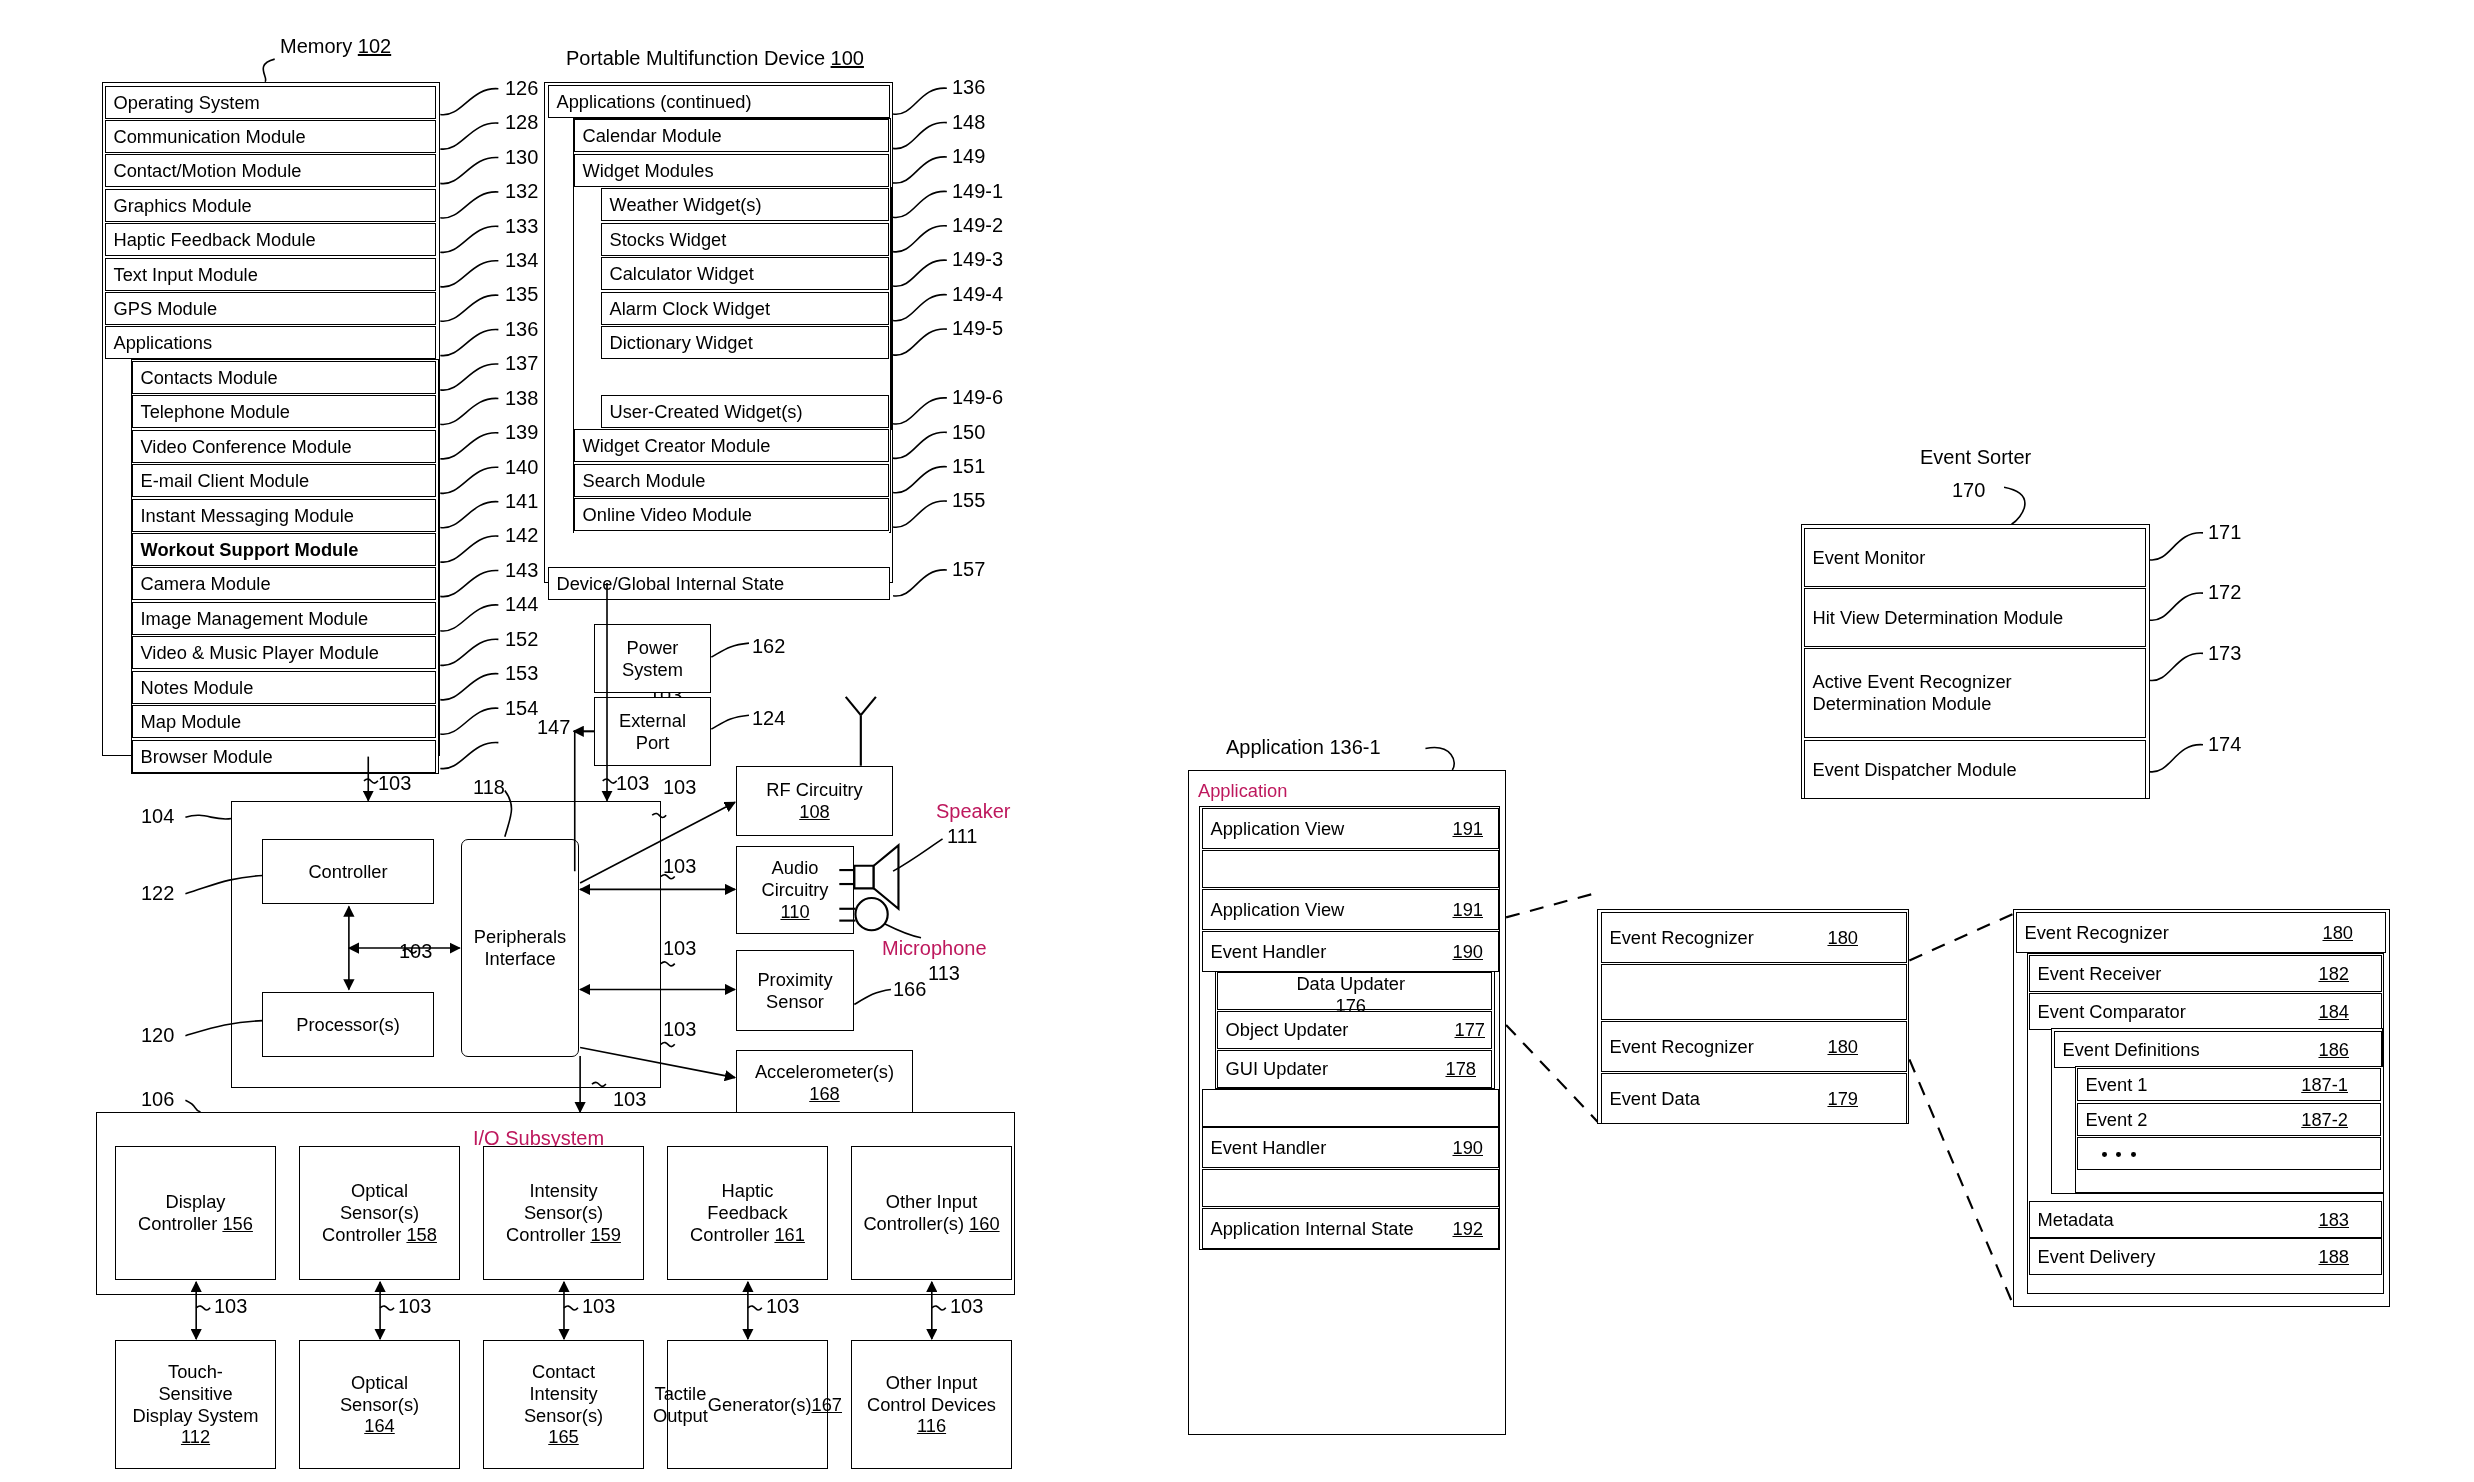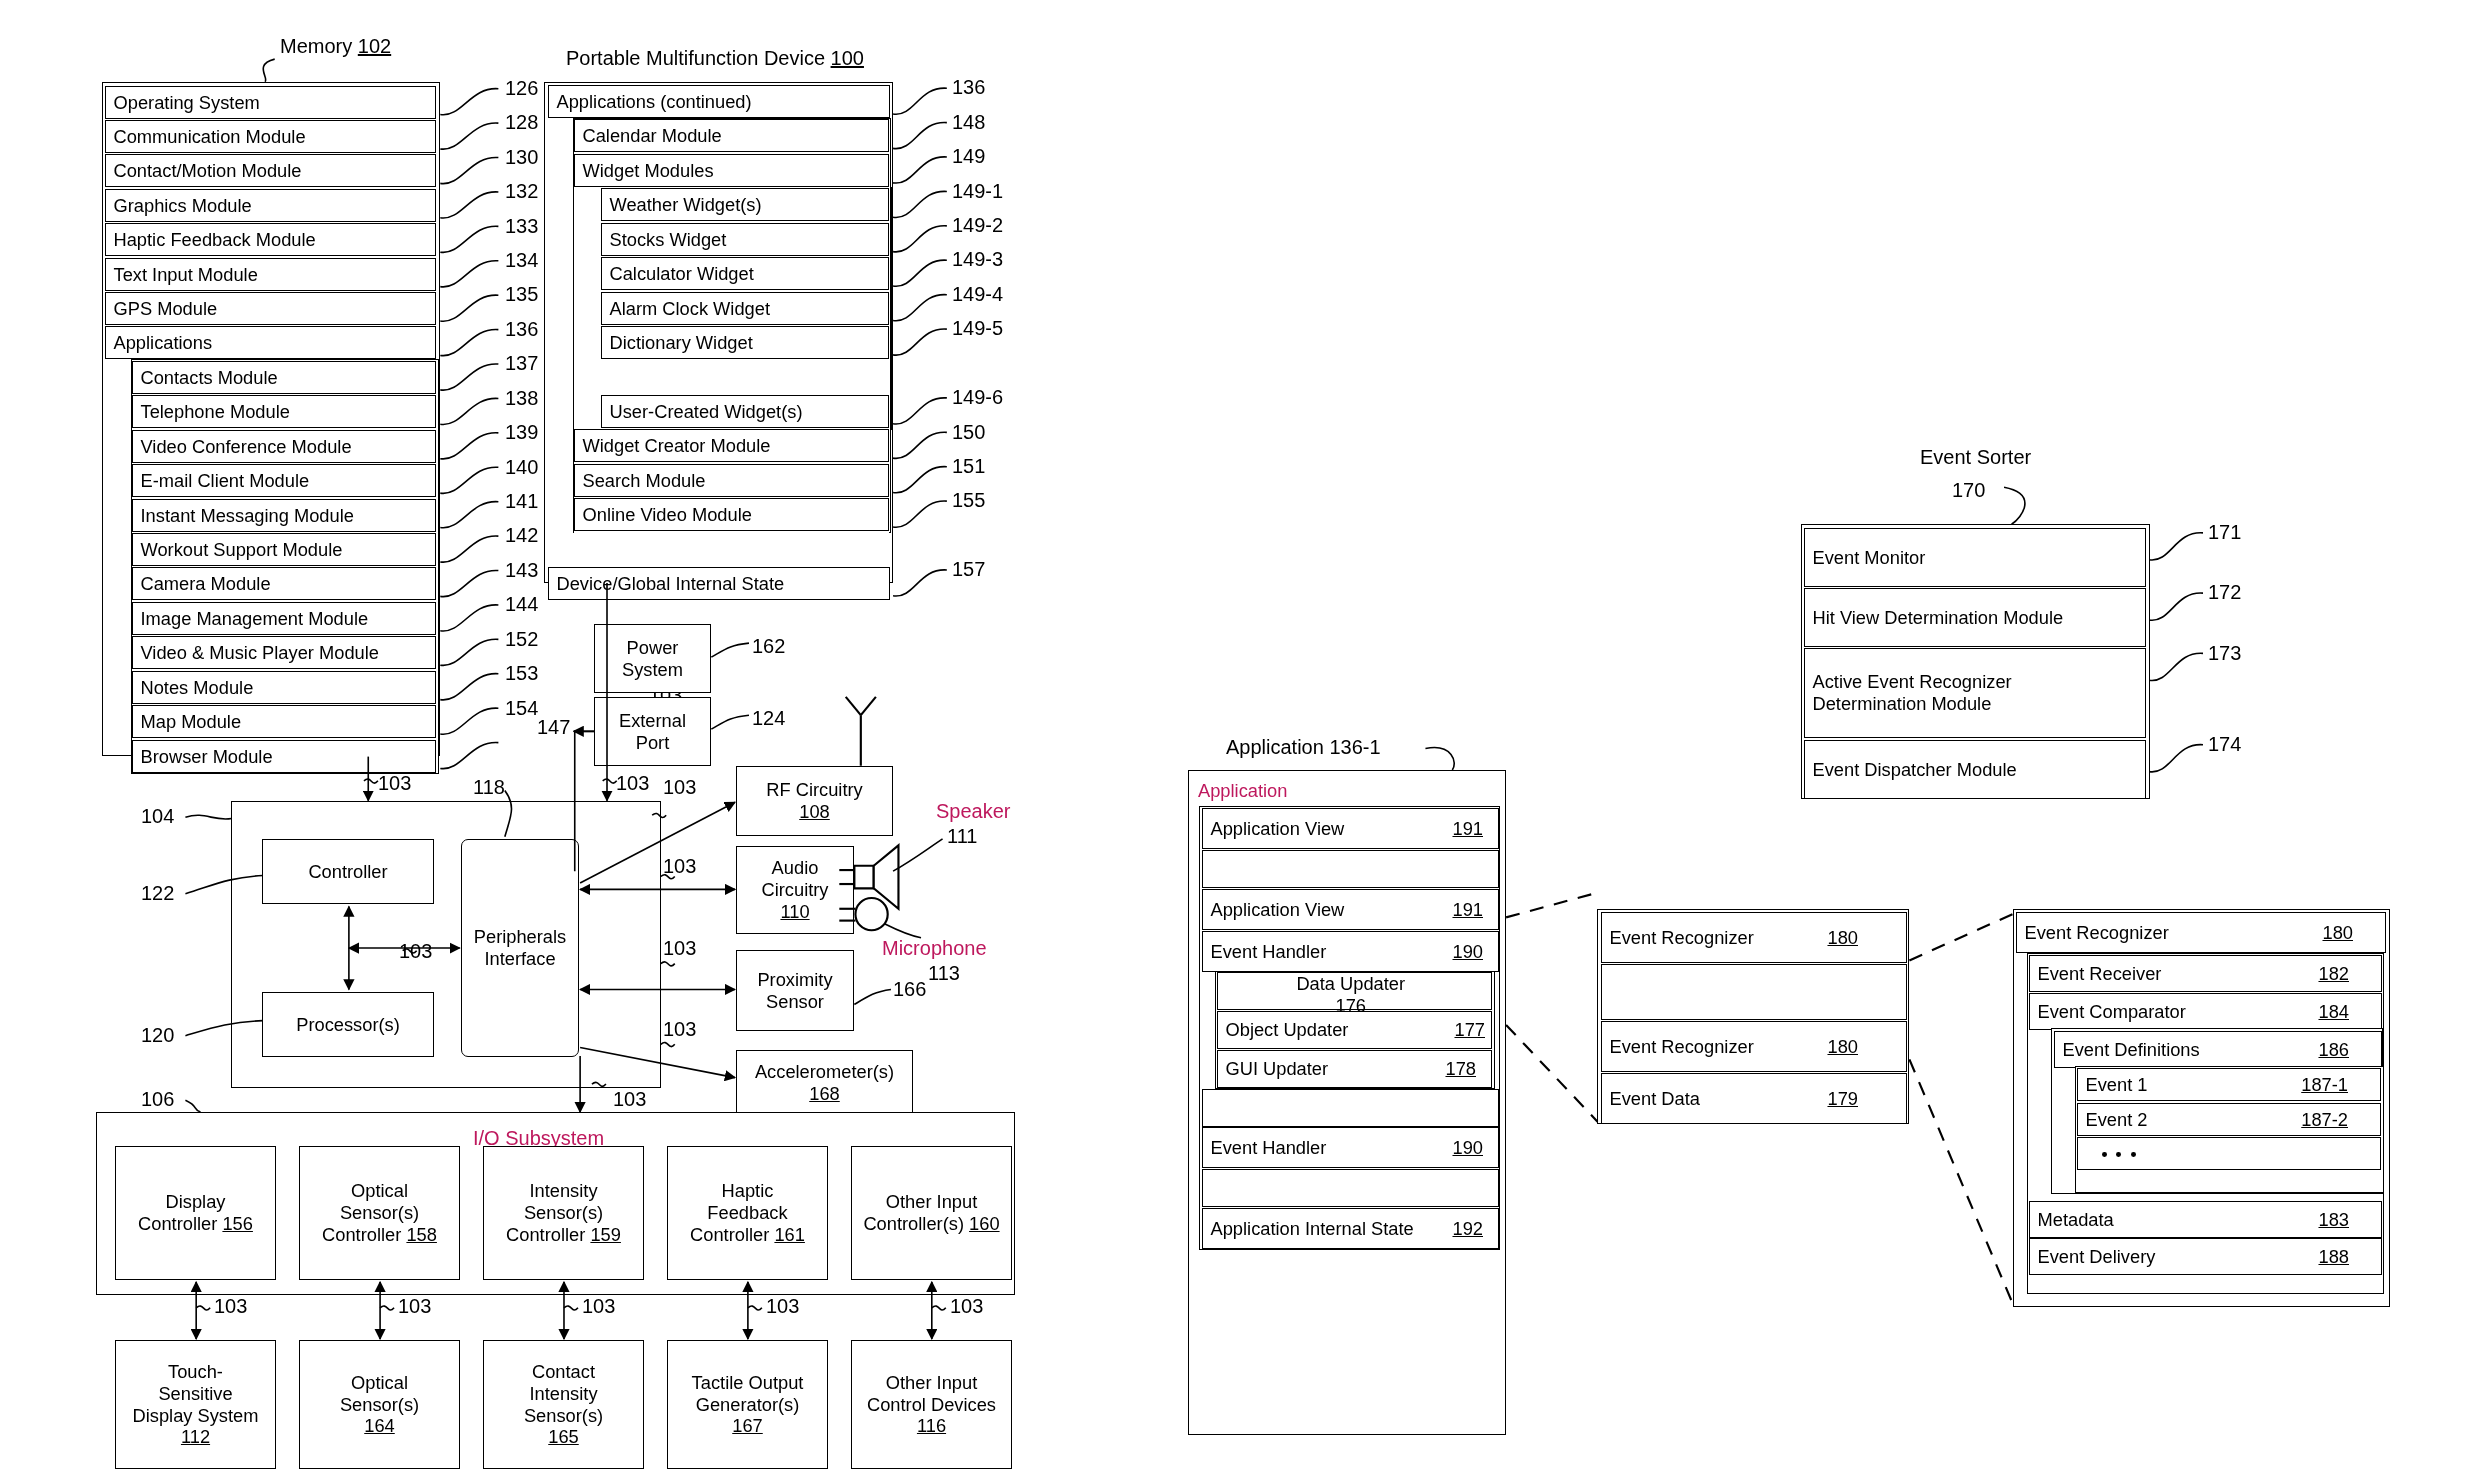--- a/index.html
+++ b/index.html
@@ -124,21 +124,21 @@
       </div>
       <div class="row" style="position: absolute; left: 132px; top: 430px; width: 304px; height: 33px;">
         <span class="rowtxt">Video Conference Module</span>
       </div>
       <div class="row" style="position: absolute; left: 132px; top: 464px; width: 304px; height: 33px;">
         <span class="rowtxt">E-mail Client Module</span>
       </div>
       <div class="row" style="position: absolute; left: 132px; top: 499px; width: 304px; height: 33px;">
         <span class="rowtxt">Instant Messaging Module</span>
       </div>
-      <div class="row" style="position: absolute; left: 132px; top: 533px; width: 304px; height: 33px;">
+      <div class="row" style="position: absolute; left: 132px; top: 533px; width: 304px; height: 33px; font-weight: bold;">
         <span class="rowtxt">Workout Support Module</span>
       </div>
       <div class="row" style="position: absolute; left: 132px; top: 567px; width: 304px; height: 33px;">
         <span class="rowtxt">Camera Module</span>
       </div>
       <div class="row" style="position: absolute; left: 132px; top: 602px; width: 304px; height: 33px;">
         <span class="rowtxt">Image Management Module</span>
       </div>
       <div class="row" style="position: absolute; left: 132px; top: 636px; width: 304px; height: 33px;">
         <span class="rowtxt">Video &amp; Music Player Module</span>
@@ -455,21 +455,21 @@
         <span>Optical</span>
         <span>Sensor(s)</span>
         <span class="ul">164</span>
       </div>
       <div class="cbox" style="left: 483px; top: 1340px; width: 161px; height: 129px; flex-direction: column;">
         <span>Contact</span>
         <span>Intensity</span>
         <span>Sensor(s)</span>
         <span class="ul">165</span>
       </div>
-      <div class="cbox" style="left: 667px; top: 1340px; width: 161px; height: 129px; flex-direction: column;">
+      <div class="cbox" style="left: 667px; top: 1340px; width: 161px; height: 129px; flex-direction: row;">
         <span>Tactile Output</span>
         <span>Generator(s)</span>
         <span class="ul">167</span>
       </div>
       <div class="cbox" style="left: 851px; top: 1340px; width: 161px; height: 129px; flex-direction: column;">
         <span>Other Input</span>
         <span>Control Devices</span>
         <span class="ul">116</span>
       </div>
     </div>

